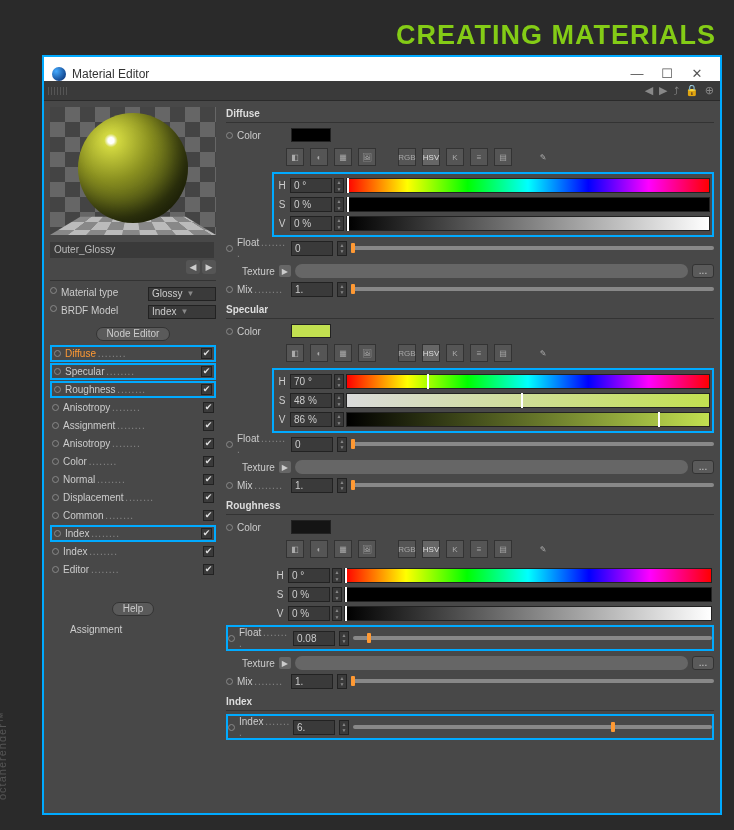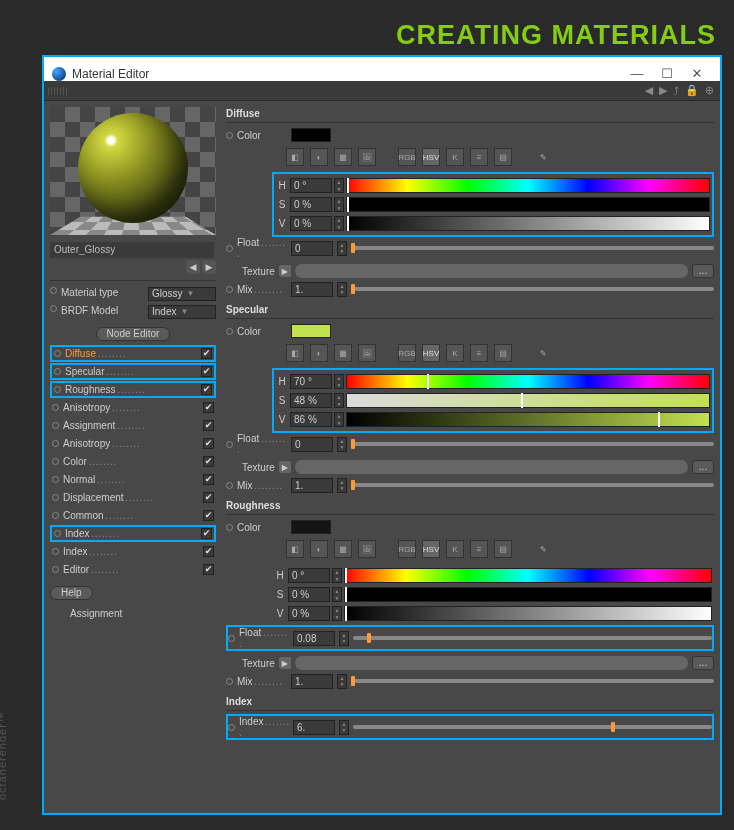--- a/index.html
+++ b/index.html
@@ -215,21 +215,21 @@
             <span class="label dots">Index</span>
             <span class="checkbox">✔</span>
           </div>
           <div class="channel">
             <span class="dot"></span>
             <span class="label dots">Editor</span>
             <span class="checkbox">✔</span>
           </div>
         </div>
 
-      <div style="margin-top:4px"><span class="pill-btn">Help</span></div>
+      <div style="text-align:center;margin-top:20px"><span class="pill-btn">Help</span></div>
       <div style="font-size:10px;color:#ccc;padding-left:20px;margin-top:4px">Assignment</div>
     </div>
 
     <div class="main">
       <div id="sections">
     <div class="section-header">Diffuse</div>
     <div class="row">
       <span class="dot"></span>
             <span class="rlabel">Color</span>
       <div class="swatch" style="background:#000000"></div>

